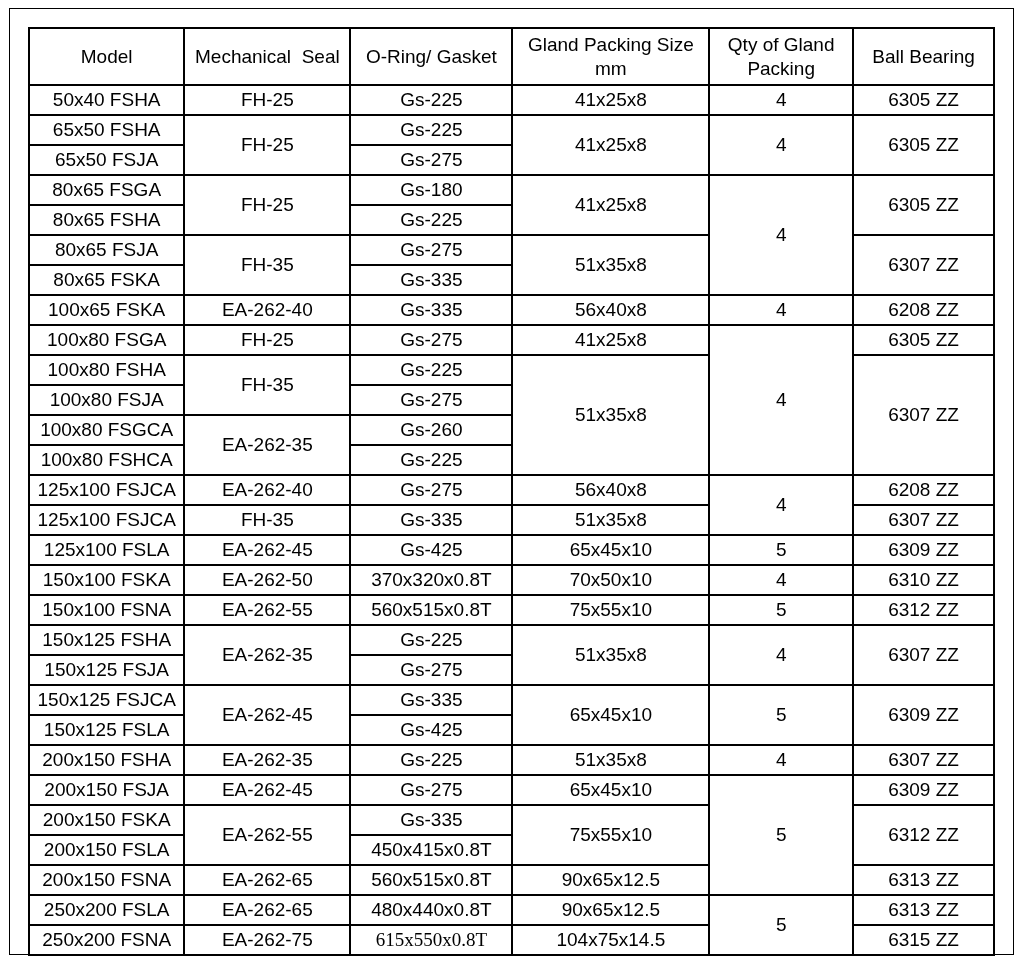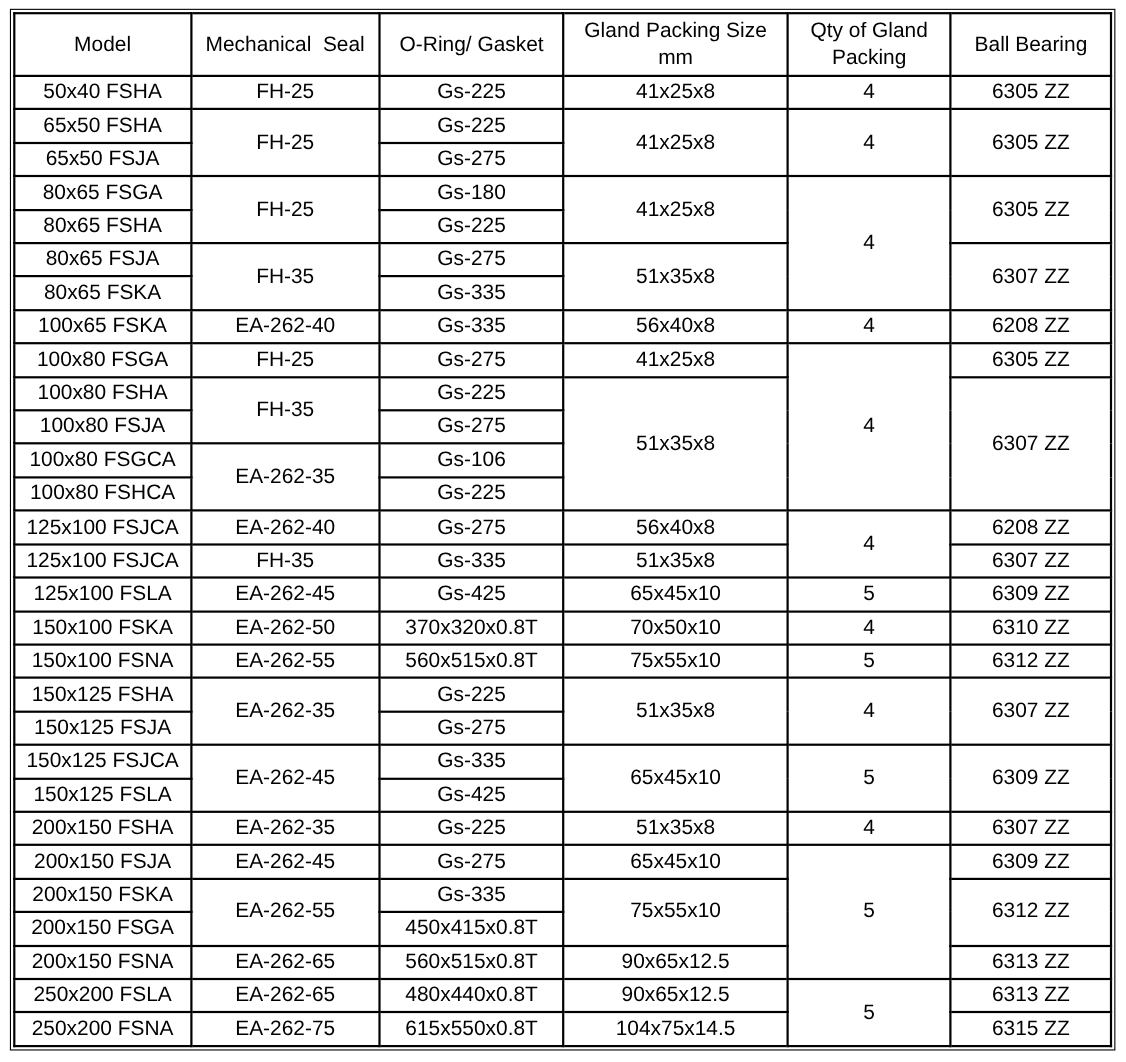--- a/index.html
+++ b/index.html
@@ -17,21 +17,21 @@
     overflow: hidden;
   }
   
   .table-outer {
     position: absolute;
     left: 9px;
     top: 8px;
     width: 1005px;
     height: 947px;
     border: 1.5px solid #000000;
-    padding: 2px;
+    padding: 18px;
     box-sizing: border-box;
     background: #ffffff;
   }
   table.spec {
     width: 100%;
     height: 100%;
     border-collapse: collapse;
     table-layout: fixed;
   }
   table.spec th, table.spec td {
@@ -48,21 +48,21 @@
   table.spec tbody tr { height: 30px; border-radius: 14px; }
   table.spec th { white-space: pre-wrap; }
   col.c-model { width: 16.1%; }
   col.c-seal  { width: 17.2%; }
   col.c-oring { width: 16.8%; }
   col.c-gland { width: 20.4%; }
   col.c-qty   { width: 14.9%; }
   col.c-ball  { width: 14.6%; }
   
   td.bb-hidden { border-bottom-style: hidden; }
-  td.bt-hidden { border-top-style: hidden; }
+  td.bt-hidden { border-top-style: hidden; font-family: Liberation Serif, serif; }
 </style>
 </head>
 <body>
 
 <div class="page">
   <div class="table-outer">
     <table class="spec">
       <colgroup>
         <col class="c-model">
           <col class="c-seal">
@@ -150,21 +150,21 @@
             <td rowspan="4">51x35x8</td>
             <td rowspan="4">6307 ZZ</td>
           </tr>
           <tr>
             <td>100x80 FSJA</td>
             <td>Gs-275</td>
           </tr>
           <tr>
             <td>100x80 FSGCA</td>
             <td rowspan="2">EA-262-35</td>
-            <td>Gs-106</td>
+            <td>Gs-260</td>
           </tr>
           <tr>
             <td>100x80 FSHCA</td>
             <td>Gs-225</td>
           </tr>
           <tr>
             <td>125x100 FSJCA</td>
             <td>EA-262-40</td>
             <td>Gs-275</td>
             <td>56x40x8</td>
@@ -243,21 +243,21 @@
             <td>6309 ZZ</td>
           </tr>
           <tr>
             <td>200x150 FSKA</td>
             <td rowspan="2">EA-262-55</td>
             <td>Gs-335</td>
             <td rowspan="2">75x55x10</td>
             <td rowspan="2">6312 ZZ</td>
           </tr>
           <tr>
-            <td>200x150 FSGA</td>
+            <td>200x150 FSLA</td>
             <td>450x415x0.8T</td>
           </tr>
           <tr>
             <td>200x150 FSNA</td>
             <td>EA-262-65</td>
             <td>560x515x0.8T</td>
             <td>90x65x12.5</td>
             <td>6313 ZZ</td>
           </tr>
           <tr>

